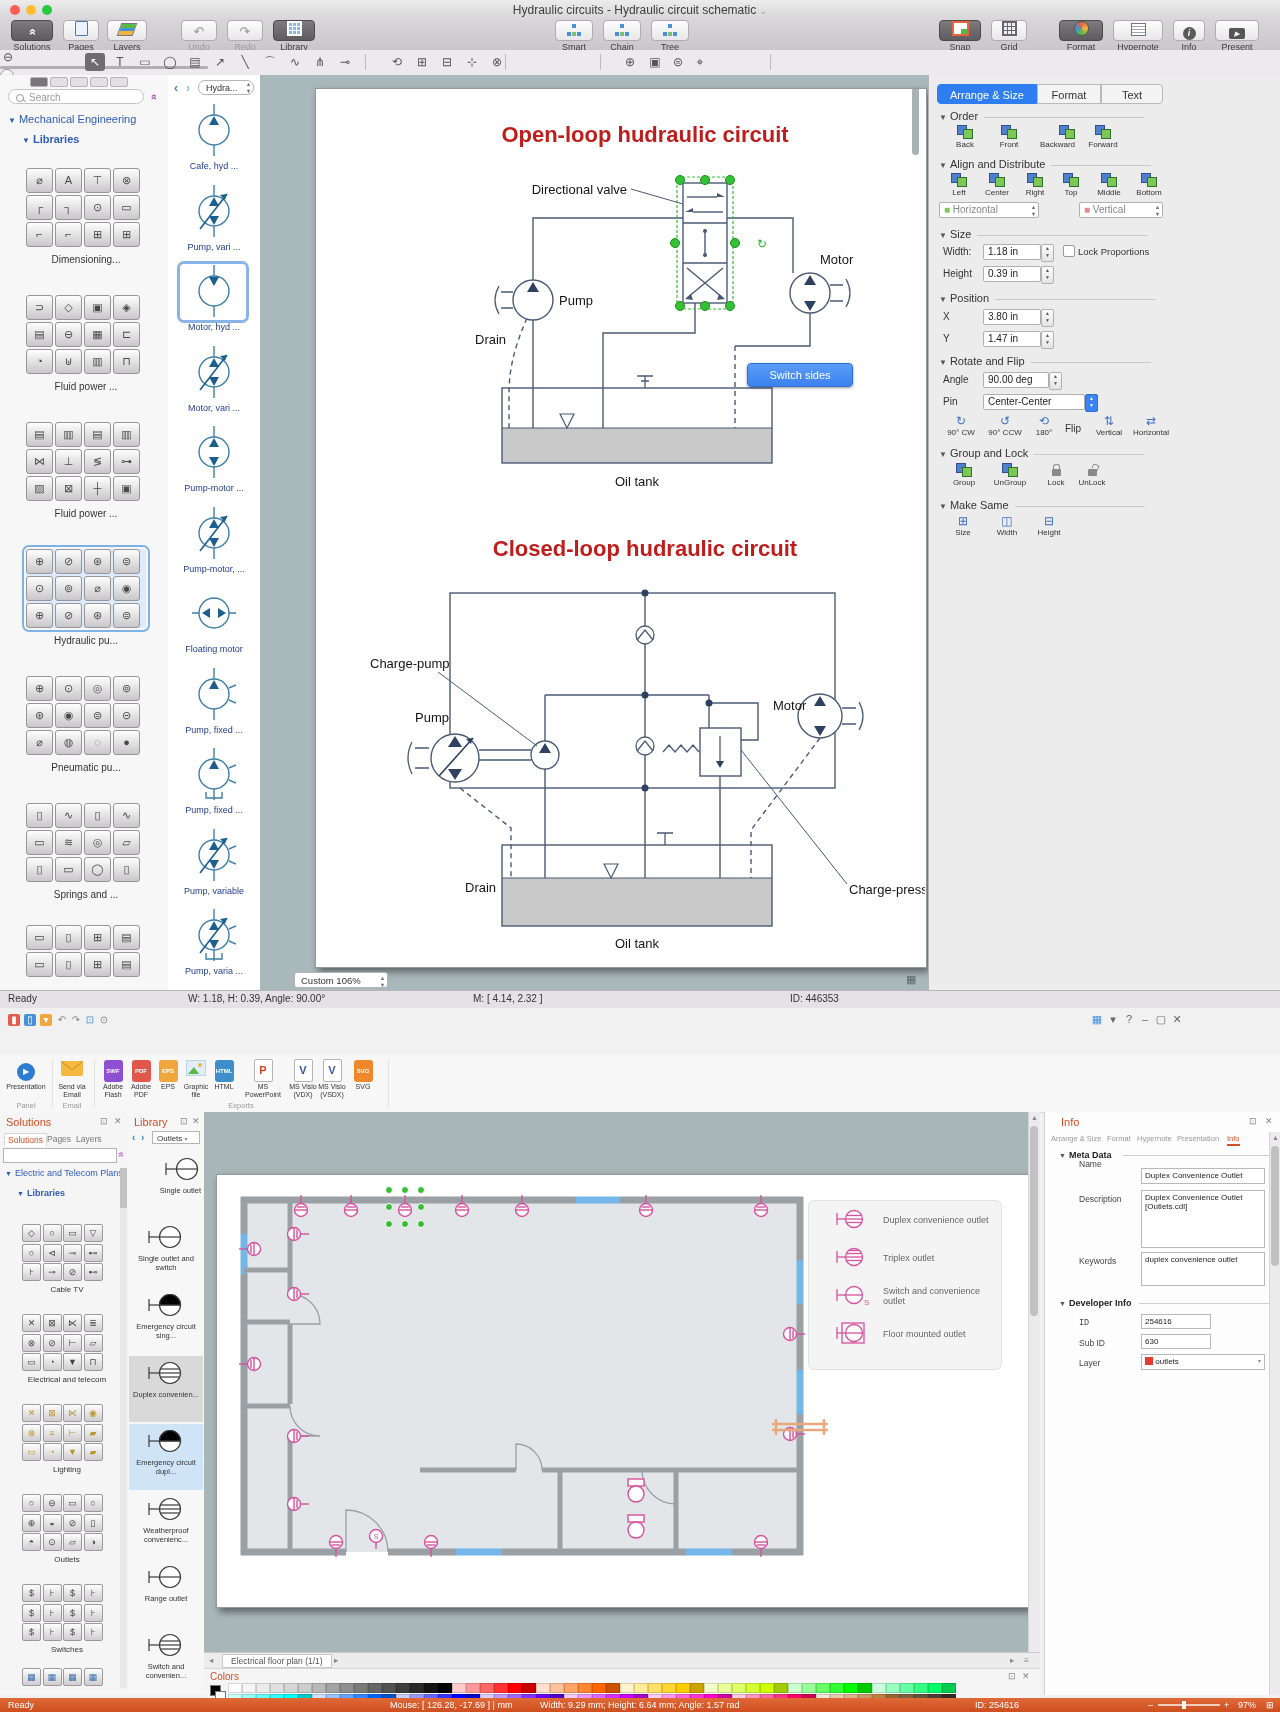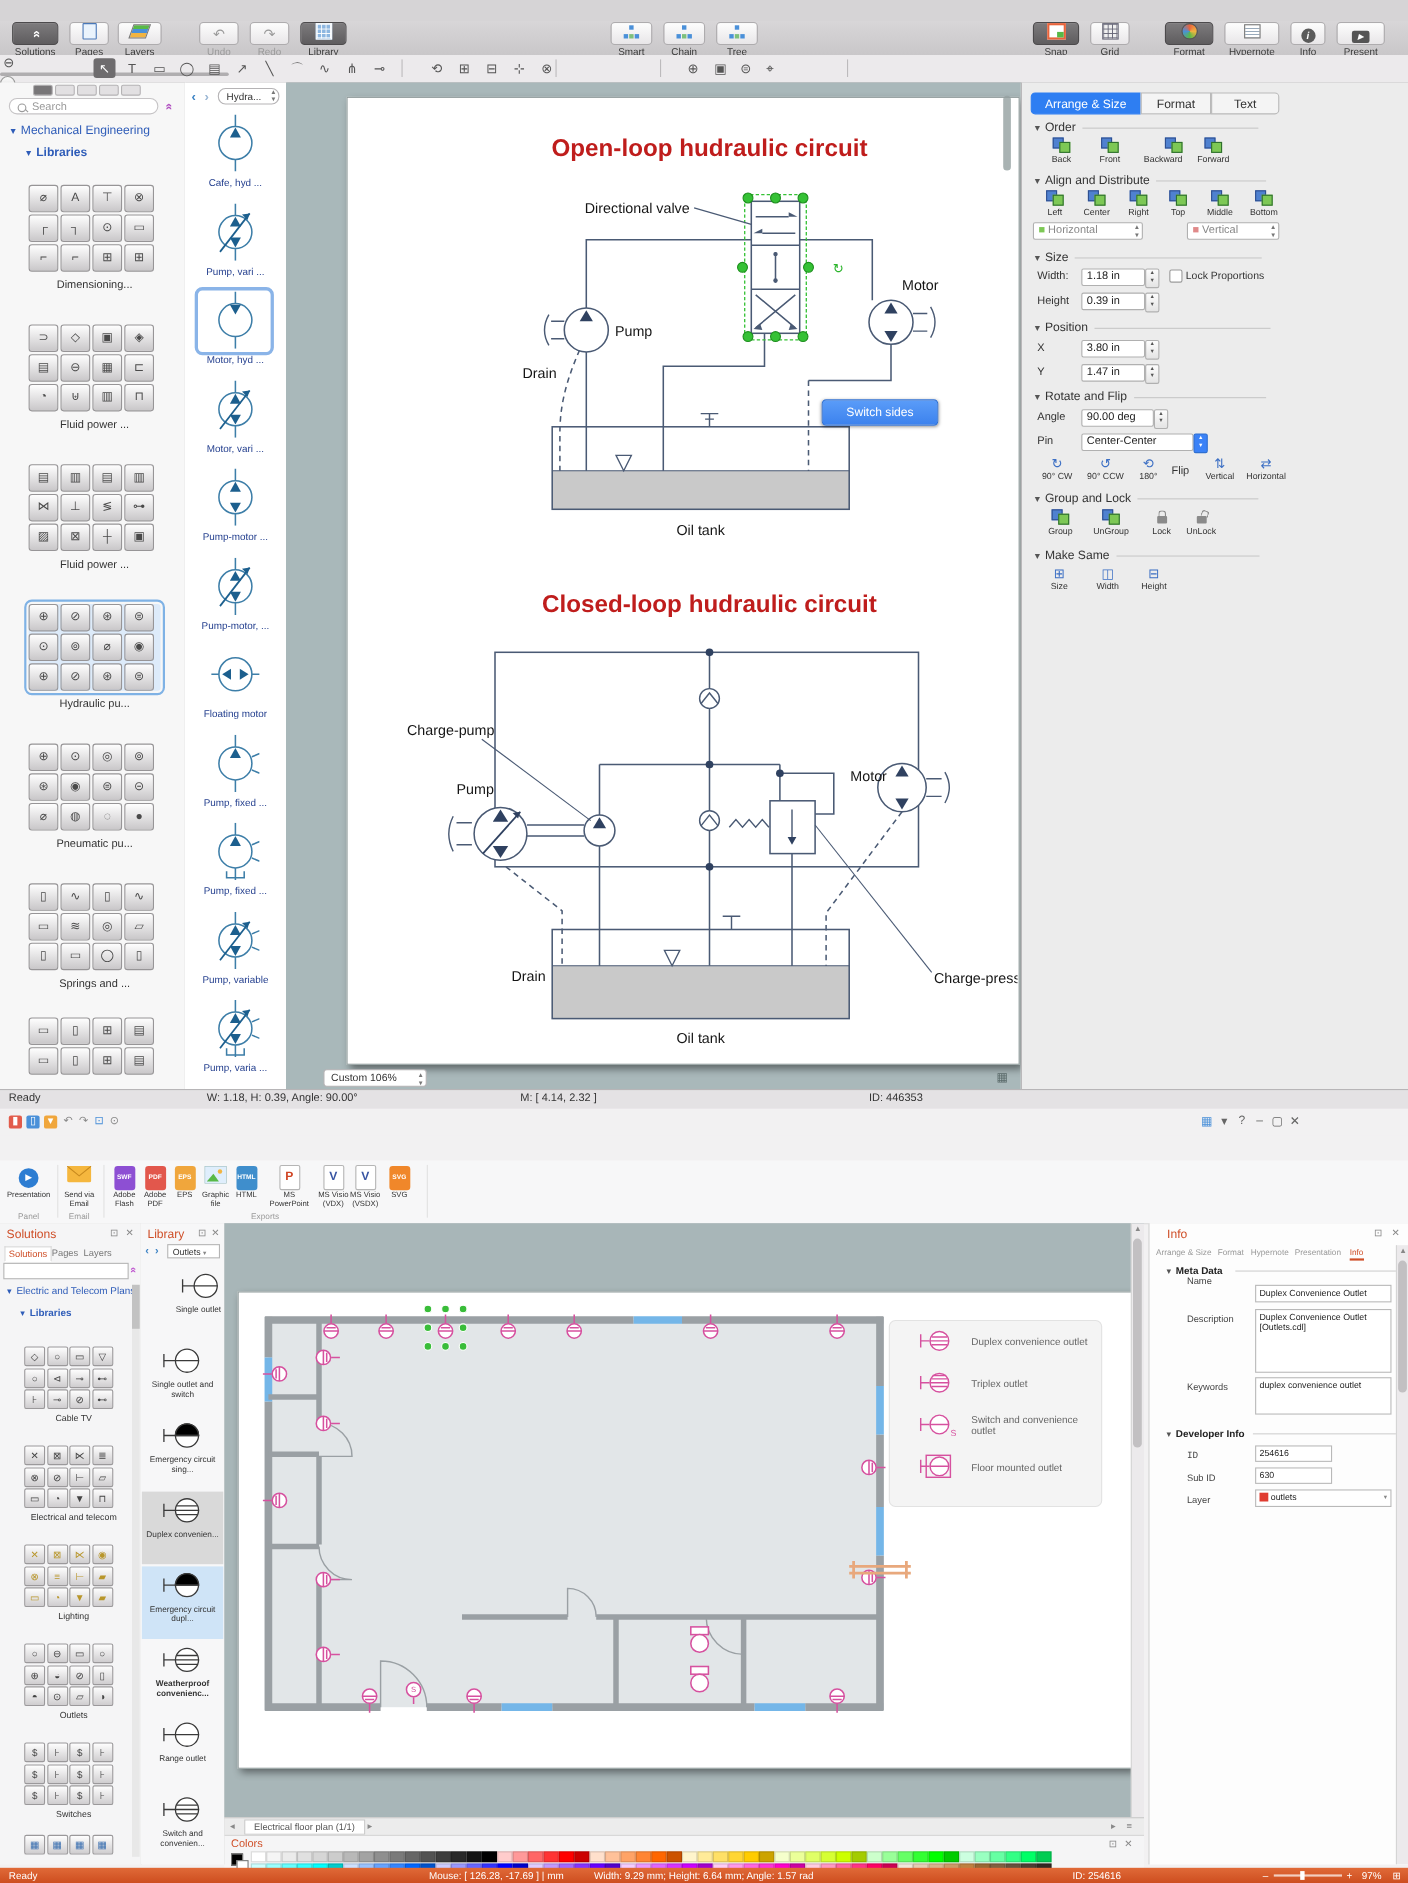--- a/index.html
+++ b/index.html
@@ -127,20 +127,26 @@
   .sb .th{position:absolute;left:1px;width:8px;background:#c2c0c2;border-radius:4px;}
   text{font-family:"Liberation Sans",sans-serif;}
   .dash{stroke-dasharray:5 4;}
 </style>
 </head>
 <body>
 
 <div id="app">
 
   <div id="mac">
+    <div id="mac-titlebar">
+      <span class="tl" style="left:10px;background:#ff5f57;"></span>
+      <span class="tl" style="left:26px;background:#febc2e;"></span>
+      <span class="tl" style="left:42px;background:#28c840;"></span>
+      <div id="mac-title"><span>Hydraulic circuits - Hydraulic circuit schematic</span> <span style="color:#9a9a9a;font-size:9px;">⌄</span></div>
+    </div>
     <div id="mac-toolbar">
         <div class="tbtn dk" style="left: 8px; width: 48px;">
           <div class="ico" style="width:40px;">
             <span><span class="rotup" style="color:#fff;font-size:12px;font-weight:bold;">»</span></span>
           </div>
           <div class="lab">Solutions</div>
         </div>
         <div class="tbtn" style="left: 60px; width: 42px;">
           <div class="ico" style="width:34px;">
             <span><i class="i-page"></i></span>
@@ -1042,21 +1048,21 @@
             <div style="padding-top: 3px; height: 30px;"><svg width="40" height="28" viewBox="0 0 40 28">
                 <g stroke="#3a3a3a" stroke-width="1.2" fill="none">
                   <line x1="3" y1="8" x2="3" y2="20"></line>
                   <line x1="3" y1="14" x2="35" y2="14"></line>
                   <circle cx="24" cy="14" r="10.5" fill="#fff"></circle>
                   <line x1="14.5" y1="10" x2="33.5" y2="10"></line>
                   <line x1="14.5" y1="18" x2="33.5" y2="18"></line>
                   <line x1="13.5" y1="14" x2="34.5" y2="14"></line>
                 </g>
               </svg></div>
-            <div class="liblab" style="padding: 0px 2px; font-weight: bold;">Weatherproof convenienc...</div>
+            <div class="liblab" style="padding: 0px 2px;">Weatherproof convenienc...</div>
           </div>
           <div class="libitem" style="top: 448px; height: 66px;">
             <div style="padding-top: 3px; height: 30px;"><svg width="40" height="28" viewBox="0 0 40 28">
                 <g stroke="#3a3a3a" stroke-width="1.2" fill="none">
                   <line x1="3" y1="8" x2="3" y2="20"></line>
                   <line x1="3" y1="14" x2="35" y2="14"></line>
                   <circle cx="24" cy="14" r="10.5" fill="#fff"></circle>
                   <line x1="13.5" y1="14" x2="34.5" y2="14"></line>
                 </g>
               </svg></div>

